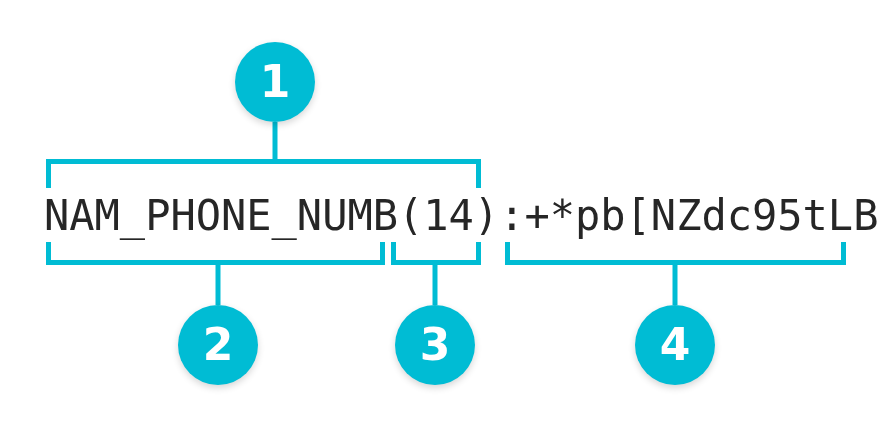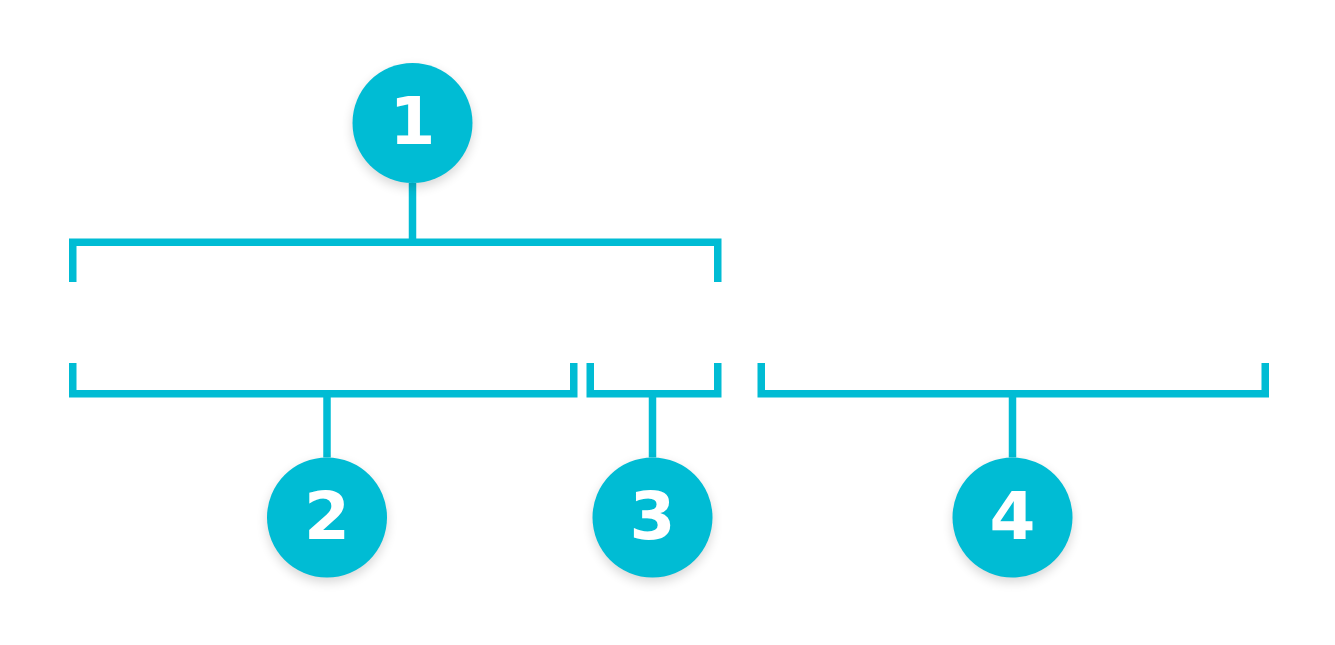--- a/index.html
+++ b/index.html
@@ -85,20 +85,21 @@
       </g>
 
       <g>
         <path d="M 507.5 242 L 507.5 262.5 L 843.5 262.5 L 843.5 242"></path>
         <line x1="675" y1="262.5" x2="675" y2="305"></line>
       </g>
 
     </g>
   </svg>
 
+  <div class="token-text">NAM_PHONE_NUMB(14):+*pb[NZdc95tLB</div>
 
   <div class="badge badge-1">1</div>
 
   <div class="badge badge-2">2</div>
 
   <div class="badge badge-3">3</div>
 
   <div class="badge badge-4">4</div>
 
 </div>

